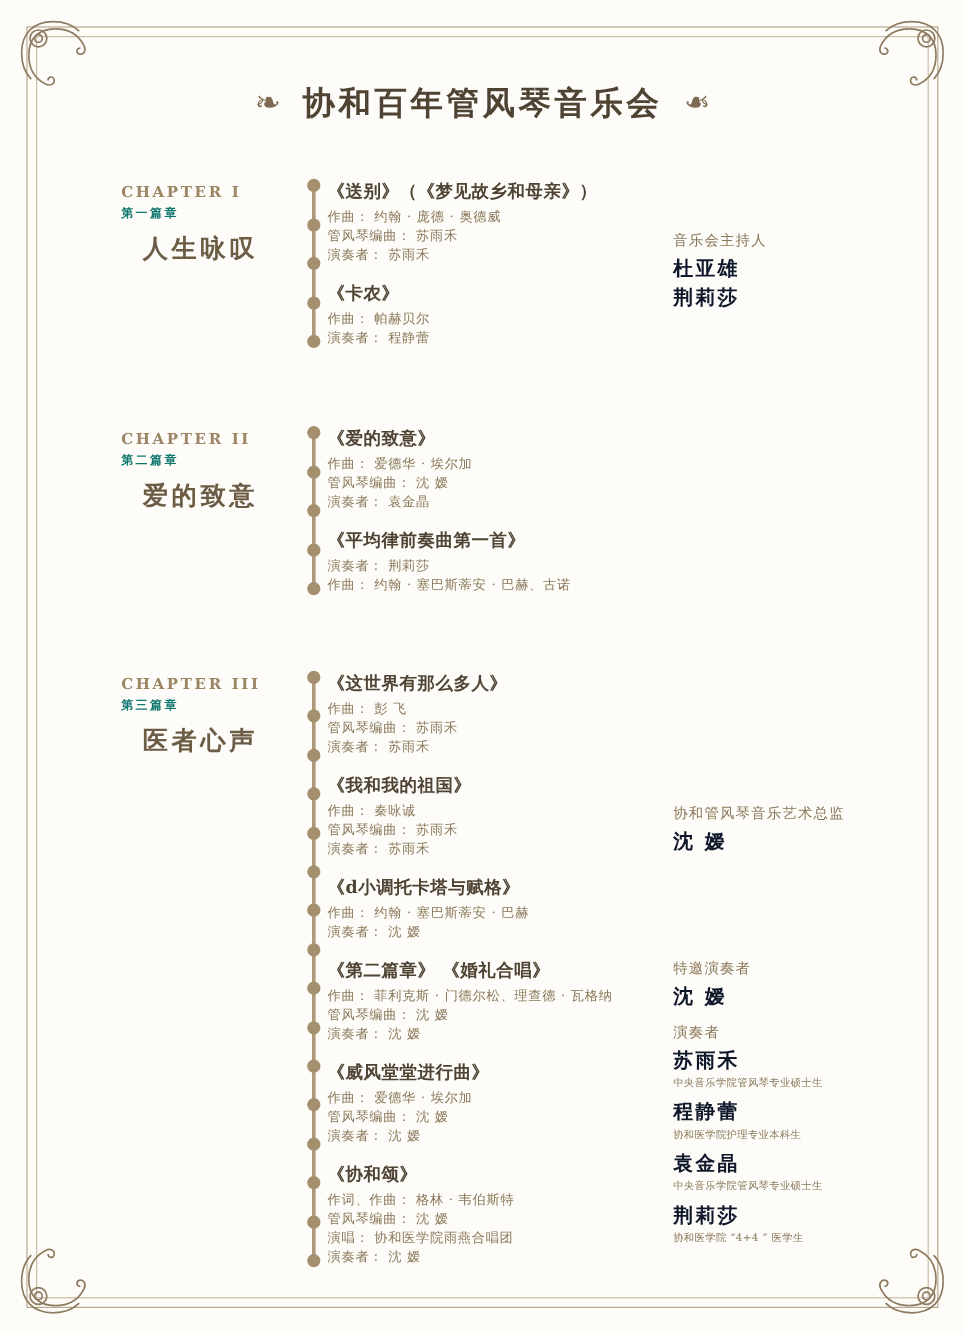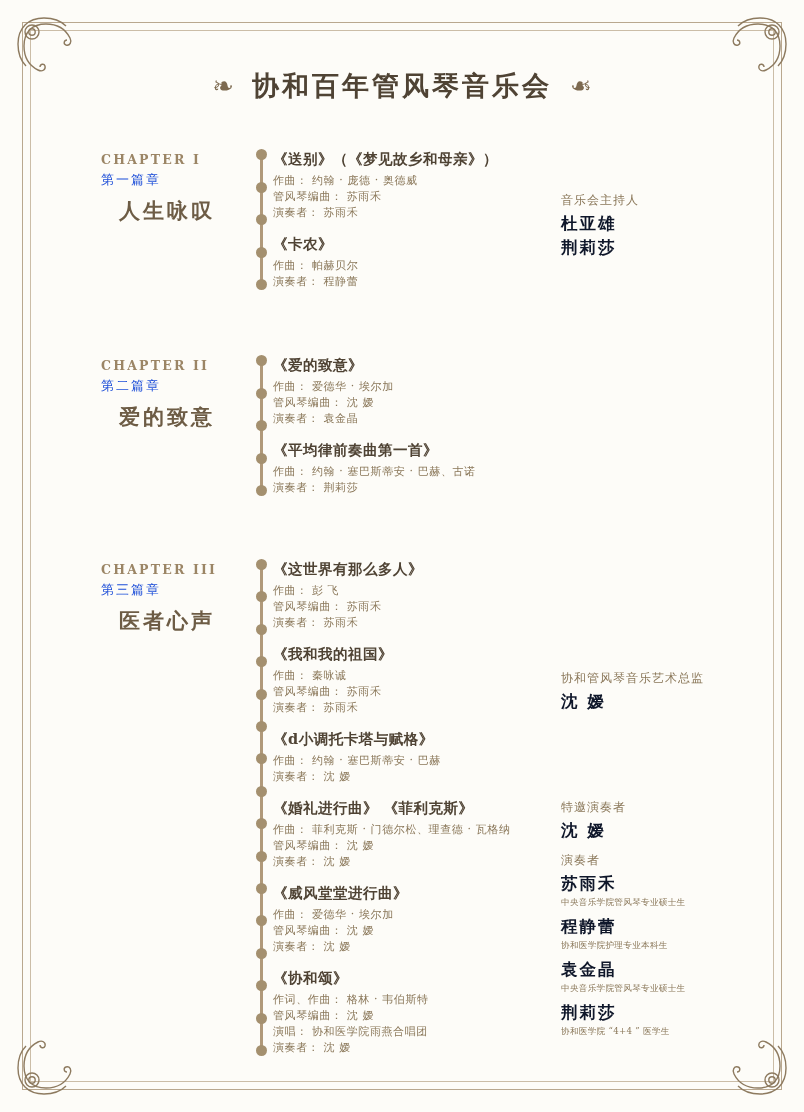--- a/index.html
+++ b/index.html
@@ -82,25 +82,26 @@
 
   .chap-head { padding-top: 4px; }
   .chap-en {
     font-size: 12.5px;
     letter-spacing: 2.2px;
     color: #9b8565;
     font-family: "DejaVu Serif", serif;
     font-weight: bold;
   }
   .chap-cn {
-    font-size: 13px;
+    font-size: 10px;
     letter-spacing: 2px;
-    color: #1d4ed8;
+    color: #0f766e;
     margin-top: 4px;
     font-family: "DejaVu Serif", serif;
+    font-weight: bold;
   }
   .chap-big {
     font-size: 21px;
     letter-spacing: 3px;
     color: #6d5c45;
     margin-top: 8px;
     margin-left: 18px;
     font-weight: bold;
     font-family: "DejaVu Serif", serif;
   }
@@ -279,22 +280,22 @@
       </div>
       <div class="pieces">
         <div class="piece">
           <div class="piece-title">《爱的致意》</div>
           <div class="credit">作曲： 爱德华 · 埃尔加</div>
           <div class="credit">管风琴编曲： 沈 嫒</div>
           <div class="credit">演奏者： 袁金晶</div>
         </div>
         <div class="piece">
           <div class="piece-title">《平均律前奏曲第一首》</div>
+          <div class="credit">演奏者： 荆莉莎</div>
           <div class="credit">作曲： 约翰 · 塞巴斯蒂安 · 巴赫、古诺</div>
-          <div class="credit">演奏者： 荆莉莎</div>
         </div>
       </div>
       <div class="side"></div>
     </div>
     <div style="height: 48px;"></div>
     <div class="chapter">
       <div class="chap-head">
         <div class="chap-en">CHAPTER III</div>
         <div class="chap-cn">第三篇章</div>
         <div class="chap-big">医者心声</div>
@@ -330,21 +331,21 @@
           <div class="credit">作曲： 秦咏诚</div>
           <div class="credit">管风琴编曲： 苏雨禾</div>
           <div class="credit">演奏者： 苏雨禾</div>
         </div>
         <div class="piece">
           <div class="piece-title">《d小调托卡塔与赋格》</div>
           <div class="credit">作曲： 约翰 · 塞巴斯蒂安 · 巴赫</div>
           <div class="credit">演奏者： 沈 嫒</div>
         </div>
         <div class="piece">
-          <div class="piece-title">《婚礼进行曲》 《菲利克斯》</div>
+          <div class="piece-title">《第二篇章》 《婚礼合唱》</div>
           <div class="credit">作曲： 菲利克斯 · 门德尔松、理查德 · 瓦格纳</div>
           <div class="credit">管风琴编曲： 沈 嫒</div>
           <div class="credit">演奏者： 沈 嫒</div>
         </div>
         <div class="piece">
           <div class="piece-title">《威风堂堂进行曲》</div>
           <div class="credit">作曲： 爱德华 · 埃尔加</div>
           <div class="credit">管风琴编曲： 沈 嫒</div>
           <div class="credit">演奏者： 沈 嫒</div>
         </div>

